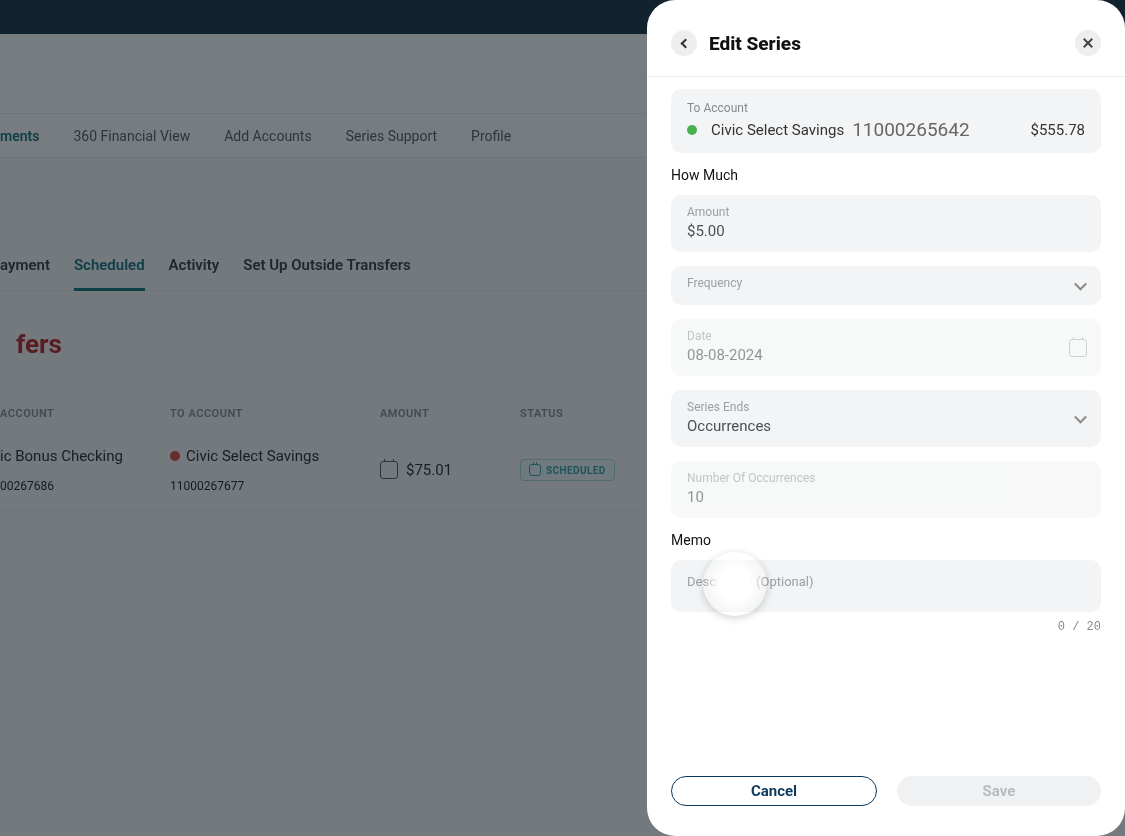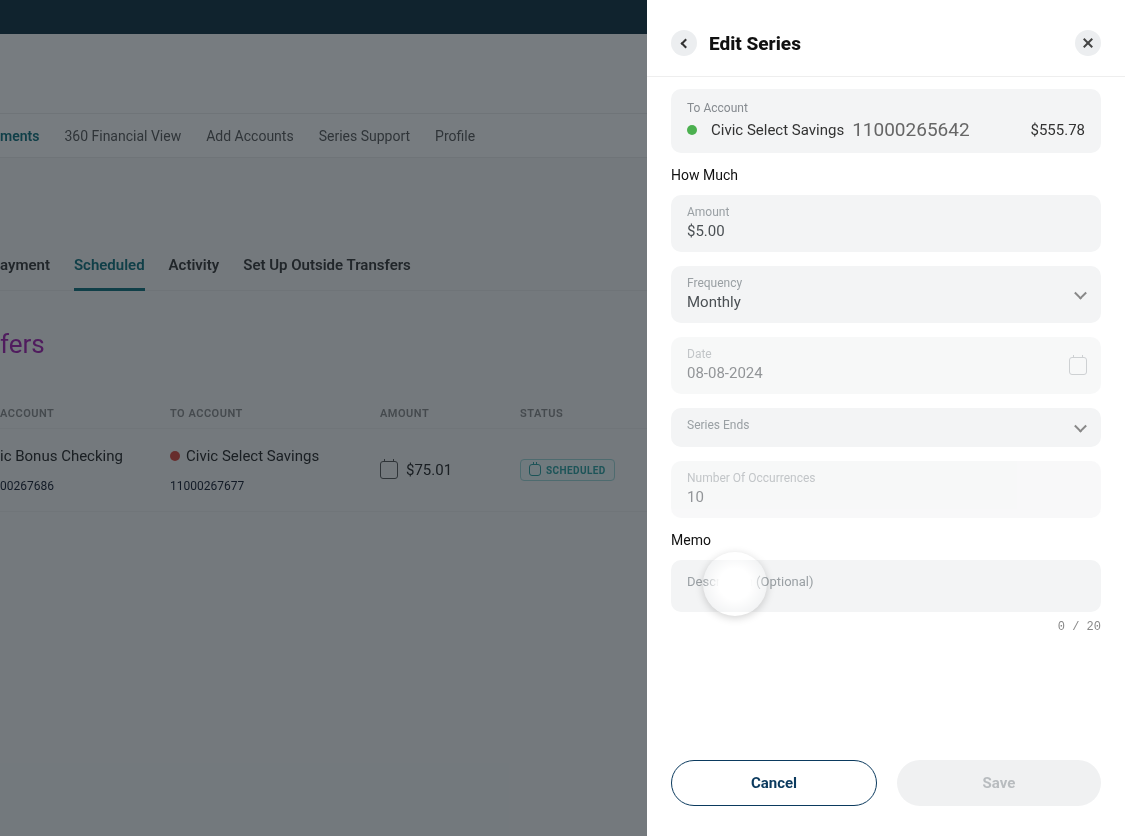--- a/index.html
+++ b/index.html
@@ -6,53 +6,53 @@
   body { width: 1125px; height: 836px; overflow: hidden; position: relative; background: #fff; }
 
   
   .bg { position: absolute; inset: 0; background: #f7f7f7; }
   .topbar { height: 34px; background: #0b2b3c; color: #cfd8dc; font-size: 13px; display: flex; align-items: center; justify-content: flex-end; gap: 22px; padding-right: 20px; }
   .topbar span { text-decoration: underline; cursor: pointer; }
   .header-area { height: 80px; background: #fff; border-bottom: 1px solid #ececec; position: relative; }
   .mail-icon { position: absolute; right: 20px; top: 50%; transform: translateY(-50%); width: 20px; height: 16px; border: 1.6px solid #666; border-radius: 3px; }
   .mail-icon::after { content: ""; position: absolute; left: 0; right: 0; top: 0; height: 8px; border-bottom: 1.6px solid transparent; background: linear-gradient(to bottom right, transparent 48%, #666 48%, #666 54%, transparent 54%), linear-gradient(to bottom left, transparent 48%, #666 48%, #666 54%, transparent 54%); }
 
-  .nav { height: 44px; background: #fff; border-bottom: 1px solid #ececec; display: flex; align-items: center; gap: 25px; padding-left: 0; font-size: 14px; color: #555; }
+  .nav { height: 44px; background: #fff; border-bottom: 1px solid #ececec; display: flex; align-items: center; gap: 34px; padding-left: 0; font-size: 14px; color: #555; }
   .nav .item { cursor: pointer; }
   .nav .item.active { color: #0b6e7a; font-weight: 600; }
 
   .content { padding: 40px 12px 0 0; position: relative; }
   .action-icons { position: absolute; right: 18px; top: 16px; display:flex; gap:10px;}
   .action-icons .sq { width:22px; height:22px; border:1.5px solid #5a6b72; border-radius:4px; position:relative;}
 
   .tabs { display: flex; gap: 24px; font-size: 15px; font-weight: 600; color: #333; margin: 58px 0 0 0; border-bottom: 1px solid #ececec; padding-bottom: 10px;}
   .tabs .tab { cursor: pointer; padding-bottom: 6px;}
   .tabs .tab.active { color: #0b6e7a; border-bottom: 3px solid #0b6e7a; margin-bottom:-11px; }
 
-  .pg-title { font-size: 26px; font-weight: 400; color: #a21caf; margin: 38px 0 0 0; }
+  .pg-title { font-size: 26px; font-weight: 700; color: #b91c1c; margin: 38px 0 0 16px; }
 
   .table { margin-top: 40px; }
   .thead { display: grid; grid-template-columns: 170px 210px 140px 120px; font-size: 11px; letter-spacing: .5px; color: #888; font-weight: 600; text-transform: uppercase; padding: 8px 0; border-bottom: 1px solid #eee;}
   .trow { display: grid; grid-template-columns: 170px 210px 140px 120px; align-items: center; padding: 18px 0; border-bottom: 1px solid #eee; }
   .acct { font-size: 15px; color: #222; }
   .acct .num { font-size: 12px; color: #0f172a; margin-top: 14px; }
   .dot { display:inline-block; width:10px; height:10px; border-radius:50%; margin-right:6px; vertical-align:baseline;}
   .dot.red{ background:#d8443a;}
   .dot.green{ background:#4bb04f;}
   .amt-cell { display:flex; align-items:center; gap:8px; font-size:15px; color:#222;}
   .cal-ic { width:18px; height:18px; border:1.5px solid #555; border-radius:3px; position:relative;}
   .cal-ic::before{content:"";position:absolute;top:-3px;left:3px;right:3px;height:3px;border-left:1.5px solid #555;border-right:1.5px solid #555;}
   .status-badge { display:inline-flex; align-items:center; gap:5px; font-size:10px; font-weight:700; letter-spacing:.4px; color:#2aa0a0; border:1px solid #9ed6d6; background:#eefafa; padding:4px 8px; border-radius:4px;}
   .status-badge .cal-ic{ width:12px; height:12px; border-color:#2aa0a0;}
   .status-badge .cal-ic::before{border-color:#2aa0a0;}
 
   .scrim { position: absolute; inset: 0; background: rgba(20,30,36,0.58); }
 
   
-  .panel { position: absolute; top: 0; right: 0; width: 478px; height: 100%; background: #fff; display: flex; flex-direction: column; }
+  .panel { position: absolute; top: 0; right: 0; width: 478px; height: 100%; background: #fff; display: flex; flex-direction: column; border-radius: 28px; }
   .panel-head { display: flex; align-items: center; padding: 30px 24px 20px 24px; gap: 12px; border-bottom: 1px solid #eee; }
   .circ-btn { width: 26px; height: 26px; border-radius: 50%; background: #eceef0; display: flex; align-items: center; justify-content: center; cursor: pointer; }
   .chev-left { width:7px; height:7px; border-left:2px solid #333; border-bottom:2px solid #333; transform: rotate(45deg); margin-left:2px;}
   .x-ic { position:relative; width:12px; height:12px;}
   .x-ic::before,.x-ic::after{content:"";position:absolute;left:5px;top:0;width:2px;height:12px;background:#444;}
   .x-ic::before{transform:rotate(45deg);} .x-ic::after{transform:rotate(-45deg);}
   .panel-title { font-size: 19px; font-weight: 800; color: #111; flex: 1; }
 
   .panel-body { padding: 12px 24px 0 24px; flex: 1; overflow: auto; }
 
@@ -72,21 +72,21 @@
   .field .chev { position: absolute; right: 16px; top: 50%; width:9px; height:9px; border-right:2px solid #888; border-bottom:2px solid #888; transform: translateY(-70%) rotate(45deg);}
   .field .cal { position:absolute; right:14px; top:50%; transform:translateY(-50%); width:18px; height:18px; border:1.5px solid #aeb3b7; border-radius:3px;}
   .field .cal::before{content:"";position:absolute;top:-3px;left:3px;right:3px;height:3px;border-left:1.5px solid #aeb3b7;border-right:1.5px solid #aeb3b7;}
 
   .memo-field { background:#f3f4f5; border-radius:10px; height:52px; padding:14px 16px; font-size:13px; color:#9aa0a4; position:relative;}
   .counter { text-align:right; font-size:12px; color:#888; margin-top:8px;font-family:Liberation Mono, monospace;}
 
   .highlight-circle { position:absolute; width:64px; height:64px; border-radius:50%; background:radial-gradient(circle,#fff 0%, #fff 35%, rgba(255,255,255,0) 70%); box-shadow:0 2px 8px rgba(0,0,0,.18); left:32px; top:-8px; pointer-events:none;}
 
   .panel-foot { display:flex; gap:20px; padding: 20px 24px 30px 24px; }
-  .btn { flex:1; height:46px; border-radius:999px; font-size:15px; font-weight:700; display:flex; align-items:center; justify-content:center; cursor:pointer;}
+  .btn { flex:1; height:30px; border-radius:999px; font-size:15px; font-weight:700; display:flex; align-items:center; justify-content:center; cursor:pointer;}
   .btn.cancel { border:1.5px solid #0b3a5e; color:#0b3a5e; background:#fff;}
   .btn.save { background:#f0f1f2; color:#b8bcbf; cursor:not-allowed;}
 </style>
 </head>
 <body>
 
 <div class="bg">
   <div class="topbar">
     <span>Rates</span>
     <span>Status</span>
@@ -168,30 +168,30 @@
     </div>
 
     <div class="sec-label">How Much</div>
     <div class="field">
       <div class="flabel">Amount</div>
       <div class="fval">$5.00</div>
     </div>
 
     <div class="field">
       <div class="flabel">Frequency</div>
-      <div class="fval">Monthly</div>
       <span class="chev"></span>
     </div>
     <div class="field disabled">
       <div class="flabel">Date</div>
       <div class="fval">08-08-2024</div>
       <span class="cal"></span>
     </div>
     <div class="field">
       <div class="flabel">Series Ends</div>
+      <div class="fval">Occurrences</div>
       <span class="chev"></span>
     </div>
     <div class="field disabled">
       <div class="flabel">Number Of Occurrences</div>
       <div class="fval">10</div>
     </div>
 
     <div class="sec-label">Memo</div>
     <div style="position:relative">
       <div class="memo-field">

